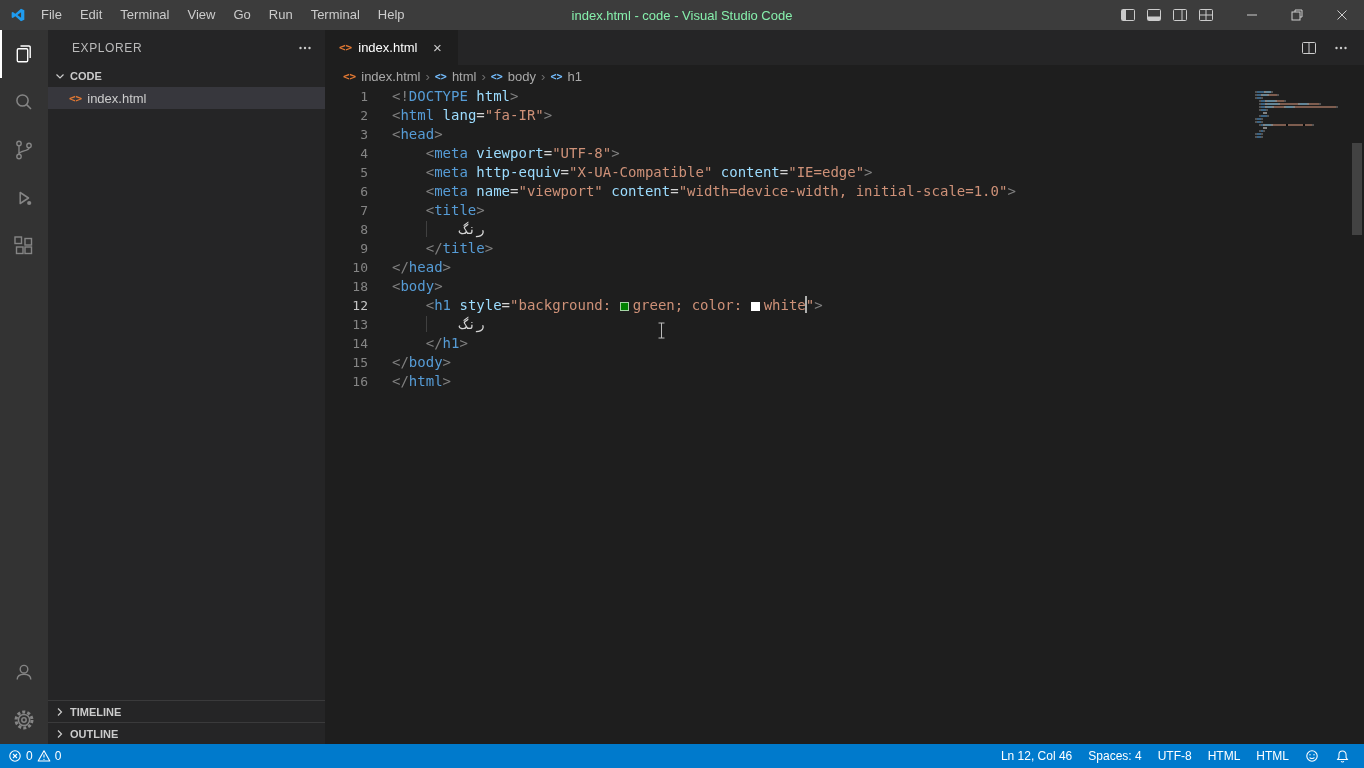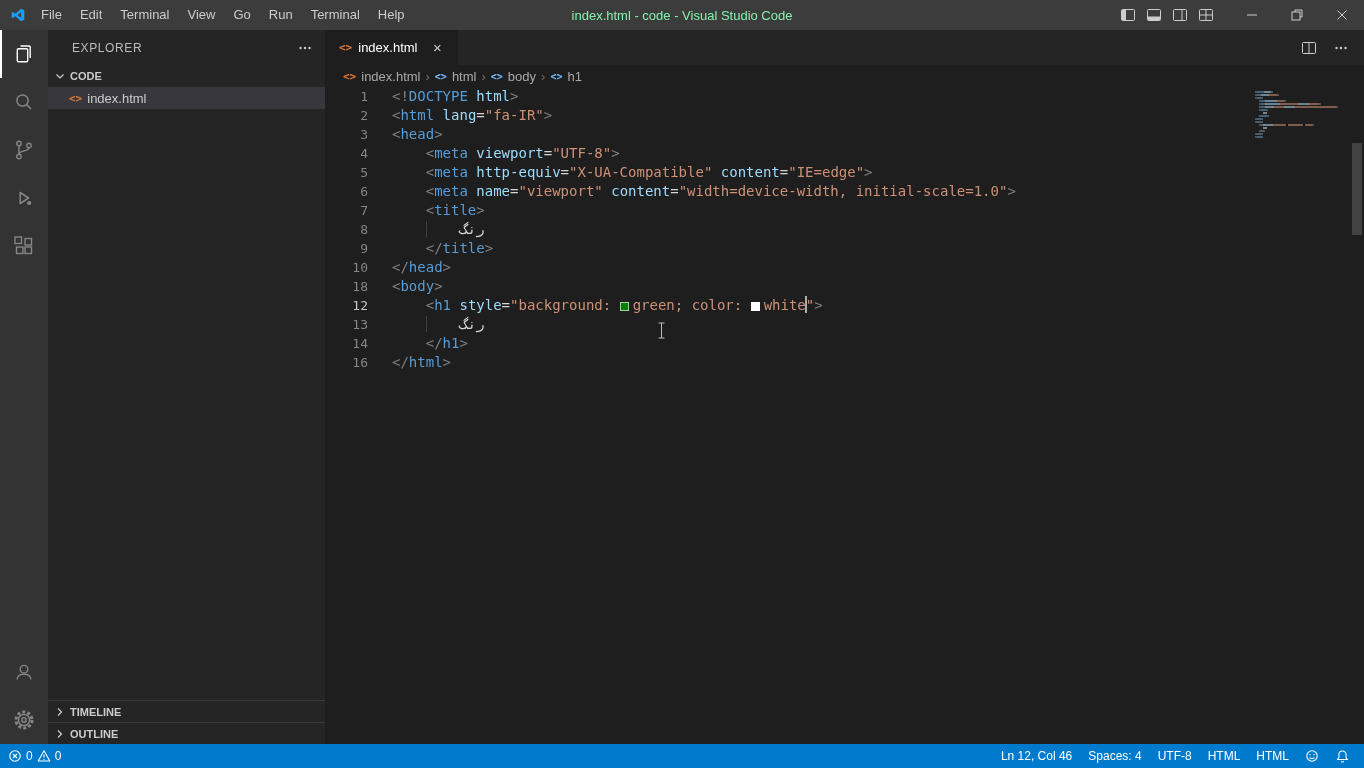--- a/index.html
+++ b/index.html
@@ -308,20 +308,21 @@
             <div class="code-line"><span class="ln">5</span><span class="line-content"><span class="tok-w">    </span><span class="tok-p">&lt;</span><span class="tok-t">meta</span><span class="tok-x"> </span><span class="tok-a">http-equiv</span><span class="tok-x">=</span><span class="tok-s">"X-UA-Compatible"</span><span class="tok-x"> </span><span class="tok-a">content</span><span class="tok-x">=</span><span class="tok-s">"IE=edge"</span><span class="tok-p">&gt;</span></span></div>
             <div class="code-line"><span class="ln">6</span><span class="line-content"><span class="tok-w">    </span><span class="tok-p">&lt;</span><span class="tok-t">meta</span><span class="tok-x"> </span><span class="tok-a">name</span><span class="tok-x">=</span><span class="tok-s">"viewport"</span><span class="tok-x"> </span><span class="tok-a">content</span><span class="tok-x">=</span><span class="tok-s">"width=device-width, initial-scale=1.0"</span><span class="tok-p">&gt;</span></span></div>
             <div class="code-line"><span class="ln">7</span><span class="line-content"><span class="tok-w">    </span><span class="tok-p">&lt;</span><span class="tok-t">title</span><span class="tok-p">&gt;</span></span></div>
             <div class="code-line"><span class="ln">8</span><span class="line-content"><span class="tok-w">    </span><span class="tok-g">    </span><span class="tok-x">رنگ</span></span></div>
             <div class="code-line"><span class="ln">9</span><span class="line-content"><span class="tok-w">    </span><span class="tok-p">&lt;/</span><span class="tok-t">title</span><span class="tok-p">&gt;</span></span></div>
             <div class="code-line"><span class="ln">10</span><span class="line-content"><span class="tok-p">&lt;/</span><span class="tok-t">head</span><span class="tok-p">&gt;</span></span></div>
             <div class="code-line"><span class="ln">18</span><span class="line-content"><span class="tok-p">&lt;</span><span class="tok-t">body</span><span class="tok-p">&gt;</span></span></div>
             <div class="code-line"><span class="ln ln-active">12</span><span class="line-content"><span class="tok-w">    </span><span class="tok-p">&lt;</span><span class="tok-t">h1</span><span class="tok-x"> </span><span class="tok-a">style</span><span class="tok-x">=</span><span class="tok-s">"background: </span><span class="swatch swatch-green"></span><span class="tok-s">green; color: </span><span class="swatch swatch-white"></span><span class="tok-s">white</span><span class="caret"></span><span class="tok-s">"</span><span class="tok-p">&gt;</span></span></div>
             <div class="code-line"><span class="ln">13</span><span class="line-content"><span class="tok-w">    </span><span class="tok-g">    </span><span class="tok-x">رنگ</span></span></div>
             <div class="code-line"><span class="ln">14</span><span class="line-content"><span class="tok-w">    </span><span class="tok-p">&lt;/</span><span class="tok-t">h1</span><span class="tok-p">&gt;</span></span></div>
+            <div class="code-line"><span class="ln">15</span><span class="line-content"><span class="tok-p">&lt;/</span><span class="tok-t">body</span><span class="tok-p">&gt;</span></span></div>
             <div class="code-line"><span class="ln">16</span><span class="line-content"><span class="tok-p">&lt;/</span><span class="tok-t">html</span><span class="tok-p">&gt;</span></span></div>
           </div>
         <div class="minimap">
           <div class="minimap-content">
               <div class="mini-line">
                 <span class="mini-seg tok-p" style="width: 2.1px;"></span>
                 <span class="mini-seg tok-t" style="width: 7.35px;"></span>
                 <span class="mini-seg tok-x" style="width: 2px;"></span>
                 <span class="mini-seg tok-a" style="width: 4.2px;"></span>
                 <span class="mini-seg tok-p" style="width: 2px;"></span>

